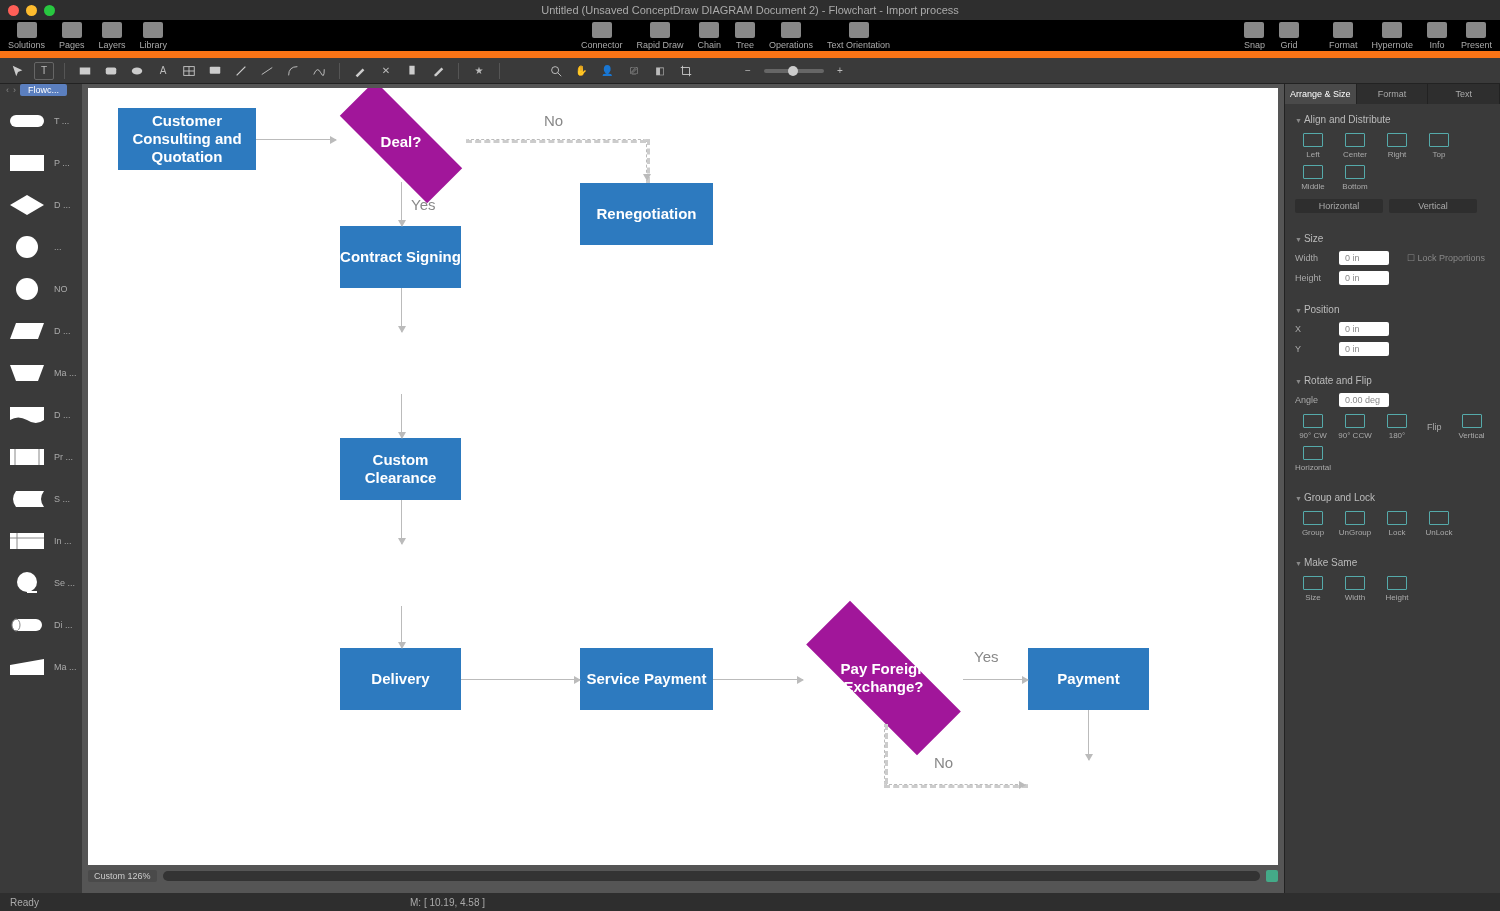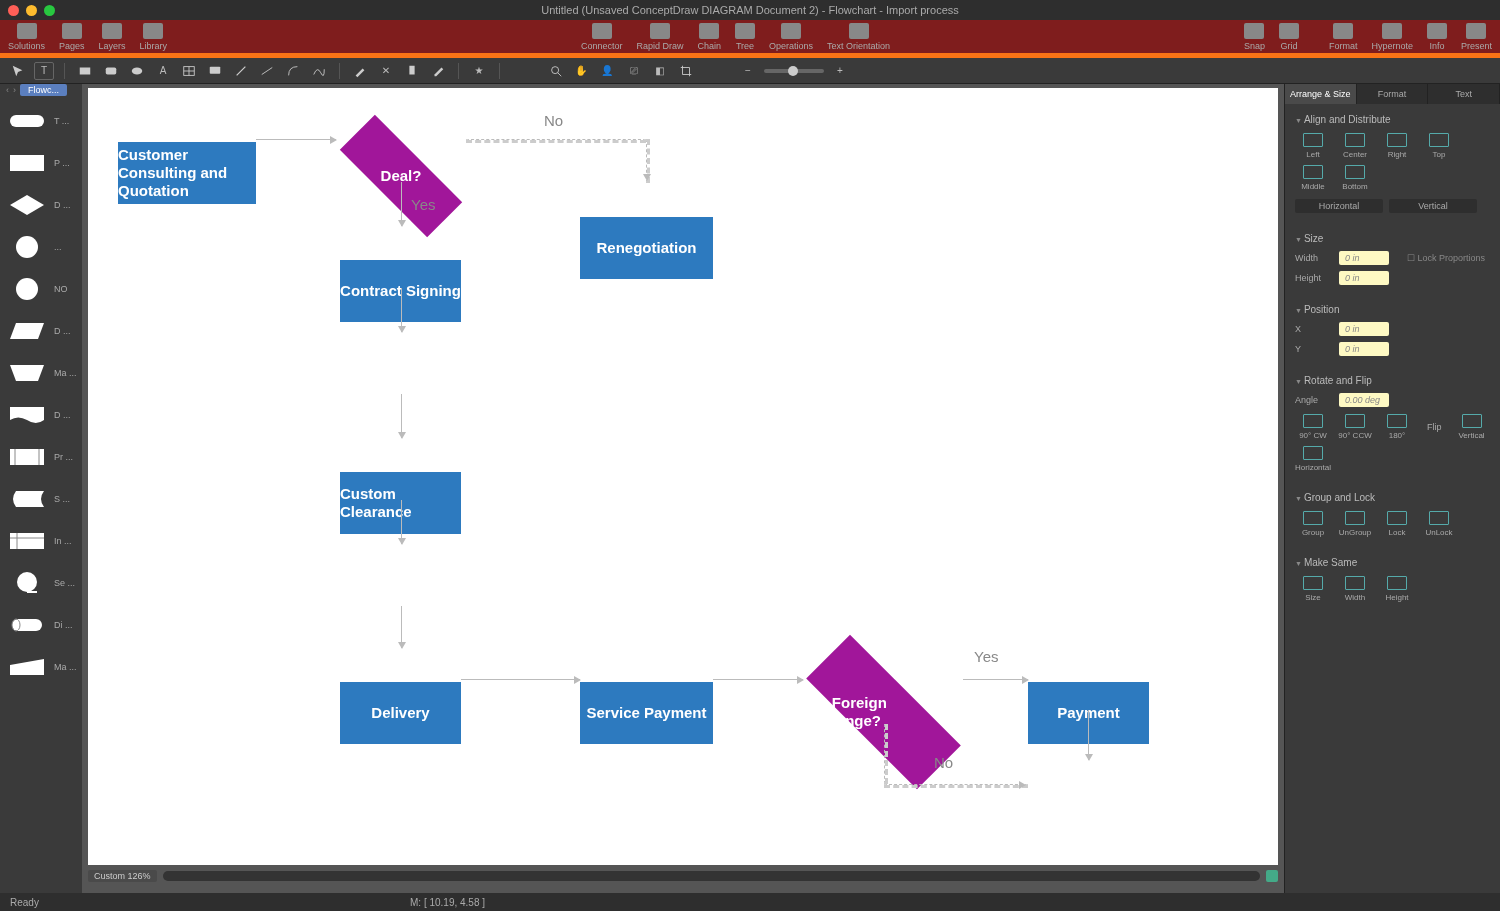--- a/index.html
+++ b/index.html
@@ -6,21 +6,21 @@
 body { width:1500px; height:911px; background:#3a3a3a; overflow:hidden; color:#ccc; font-size:10px; position:relative; }
 
 
 .tl { position:absolute; top:5px; left:8px; display:flex; gap:7px; }
 .tl span { width:11px; height:11px; border-radius:50%; display:block; }
 .tl .r { background:#ff5f57; } .tl .y{background:#febc2e;} .tl .g{background:#28c840;}
 
 .titlebar { height:20px; text-align:center; line-height:20px; color:#aaa; font-size:11px; background:#2e2e2e; }
 
 
-.maintoolbar { height:38px; background:#7f1d1d; display:flex; padding:0 8px; border-bottom:5px solid #f97316; }
+.maintoolbar { height:38px; background:#000000; display:flex; padding:0 8px; border-bottom:7px solid #f97316; }
 .tbgroup { display:flex; gap:14px; align-items:center; }
 .tbbtn { display:flex; flex-direction:column; align-items:center; gap:2px; cursor:pointer; }
 .tbbtn .ic { width:20px; height:16px; background:#888; border-radius:2px; }
 .tbbtn .lbl { font-size:9px; color:#aaa; }
 .spacer { flex:1; }
 
 
 .icontoolbar { height:26px; background:#3a3a3a; display:flex; align-items:center; padding:0 8px; gap:6px; border-bottom:1px solid #222; }
 .ibtn { width:20px; height:18px; display:flex; align-items:center; justify-content:center; cursor:pointer; color:#bbb; border-radius:2px; }
 .ibtn svg { width:14px; height:14px; }
@@ -40,21 +40,21 @@
 .slabel { font-size:9px; color:#aaa; width:24px; overflow:hidden; white-space:nowrap; }
 
 
 .canvaswrap { flex:1; background:#555; position:relative; }
 .canvas { position:absolute; left:6px; top:4px; right:6px; bottom:28px; background:#fff; overflow:hidden; }
 .zoombar { position:absolute; left:6px; right:6px; bottom:10px; height:14px; display:flex; align-items:center; gap:6px; }
 .zoomlbl { background:#4a4a4a; color:#ccc; font-size:9px; padding:1px 6px; border-radius:2px; }
 .hscroll { flex:1; height:10px; background:#333; border-radius:5px; }
 
 
-.node { position:absolute; display:flex; align-items:center; justify-content:center; text-align:left; font-size:15px; font-weight:600; line-height:1.2;margin-top:34px; }
+.node { position:absolute; display:flex; align-items:center; justify-content:center; text-align:center; font-size:15px; font-weight:600; line-height:1.2; }
 .proc { background:#2d7abf; color:#fff; }
 .dec { width:130px; height:80px; }
 .dec .diam { width:100%; height:100%; background:#a1169a; transform:rotate(45deg) scale(.95,.62); position:absolute; }
 .dec .dtxt { position:relative; color:#fff; font-size:15px; font-weight:600; z-index:2; }
 .term { background:#ff1414; color:#fff; border-radius:26px; }
 .edgelbl { position:absolute; color:#888; font-size:15px; font-weight:500; }
 .arrow { position:absolute; }
 .arrow.h { height:0; border-top:1.5px solid #bbb; }
 .arrow.v { width:0; border-left:1.5px solid #bbb; }
 .arrow.dash { border-style:dashed; }
@@ -69,21 +69,21 @@
 .rtab.active { background:#4a4a4a; color:#fff; }
 .rsect { padding:6px 10px; }
 .rsecthdr { color:#bbb; font-size:10px; padding:4px 0; cursor:pointer; }
 .rsecthdr::before { content:"▼ "; font-size:7px; color:#888; }
 .rrow { display:flex; gap:6px; padding:4px 0; flex-wrap:wrap; }
 .ricon { display:flex; flex-direction:column; align-items:center; gap:3px; cursor:pointer; width:36px; }
 .ricon .ri { width:20px; height:14px; border:1px solid #5aa; border-radius:1px; }
 .ricon .rl { font-size:8px; color:#aaa; }
 .rinput { display:flex; align-items:center; gap:6px; padding:3px 0; }
 .rinput label { width:38px; color:#aaa; }
-.rinput .val { background:#fef9c3; color:#888; padding:2px 6px; border-radius:2px; width:50px;font-style:italic; }
+.rinput .val { background:#ffffff; color:#888; padding:2px 6px; border-radius:2px; width:50px; }
 .rdrop { background:#2e2e2e; color:#aaa; padding:2px 8px; border-radius:2px; width:88px; text-align:center; }
 
 
 .status { position:absolute; bottom:0; left:0; right:0; height:18px; background:#2e2e2e; color:#aaa; font-size:10px; display:flex; align-items:center; padding:0 10px; gap:40px; }
 .status .m { position:absolute; left:410px; }
 </style>
 </head>
 <body>
 
 <div class="tl">

